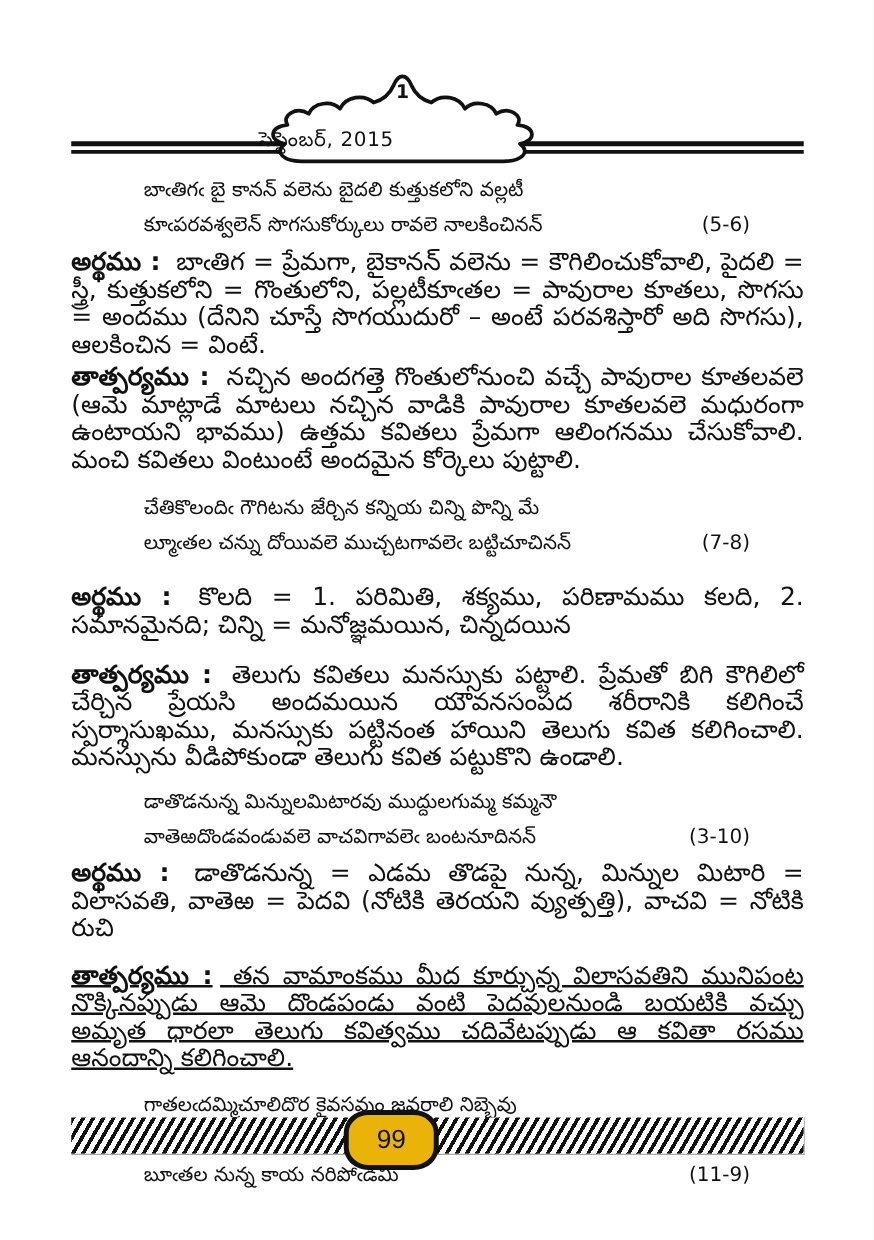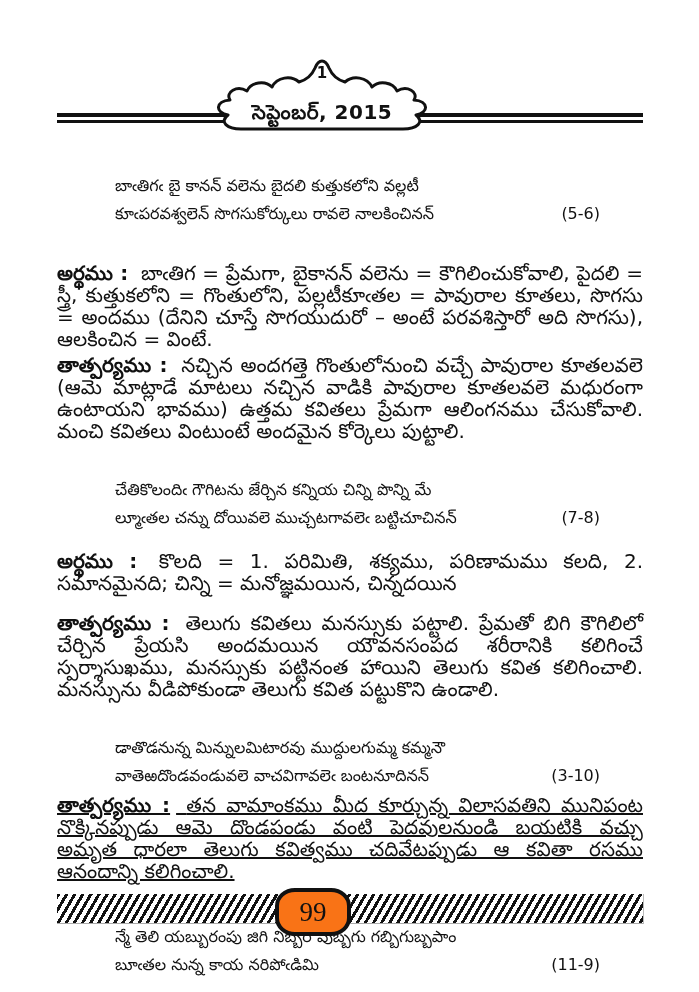--- a/index.html
+++ b/index.html
@@ -25,21 +25,21 @@
     position:absolute; top:58px; left:207px;
     width:230px; height:74px;
   }
   .cloud-badge svg { position:absolute; top:0; left:0; }
   .badge-num {
     position:absolute; top:6px; left:0; width:100%;
     text-align:center; font-weight:bold; font-size:15px; line-height:18px;
   }
   .badge-date {
     position:absolute; top:44px; left:0; width:100%;
-    text-align:center; font-weight:bold; font-size:20px; line-height:20px;
+    font-weight:normal; font-size:16px; line-height:20px;
     letter-spacing:0.5px;
   }
 
   
   .body-col {
     position:absolute; top:138px; left:57px; width:586px;
     font-size:16px;
   }
   .verse {
     position:relative;
@@ -52,43 +52,43 @@
     line-height:28px;
   }
   .para {
     margin:0;
     line-height:22px;
     text-align:justify;
     font-size:20px;
   }
   .plabel { font-weight:bold; margin-right:6px; }
 
-  .mb4  { margin-bottom:4px;margin-top:34px; }
+  .mb4  { margin-bottom:4px; }
   .mb11 { margin-bottom:11px;margin-top:18px; }
   .mb13 { margin-bottom:13px;text-decoration:underline; }
   .mb14 { margin-bottom:14px; }
   .mb16 { margin-bottom:16px; }
 
   
   .hatch-bar {
     position:absolute; left:57px; top:894px;
     width:586px; height:29px;
     background:repeating-linear-gradient(120deg, #111 0 3px, #ffffff 3px 7px);
     border-bottom:1px solid #aaa;
     border-right:1px solid #bbb;
   }
   .page-num-badge {
     position:absolute; left:275px; top:888px;
     width:68px; height:40px;
-    background:#f97316;
+    background:#eab308;
     border:4px solid #111;
     border-radius:20px / 18px;
     display:flex; align-items:center; justify-content:center;
-    font-family:Liberation Serif, serif;
-    font-size:27px;
+    font-family:Liberation Sans, sans-serif;
+    font-size:21px;
   }
 </style>
 </head>
 <body>
 
 <div class="page">
 
   <div class="rule-line rule-top"></div>
   <div class="rule-line rule-bottom"></div>
 
@@ -154,20 +154,24 @@
     </p>
 
     <div class="verse mb4">
       <div>డాతొడనున్న మిన్నులమిటారవు ముద్దులగుమ్మ కమ్మనౌ</div>
       <div>
         <span>వాతెఱదొండవండువలె వాచవిగావలెఁ బంటనూదినన్</span>
         <span class="vref">(3-10)</span>
       </div>
     </div>
 
+    <p class="para mb16">
+      <span class="plabel">అర్థము :</span>
+      <span>డాతొడనున్న = ఎడమ తొడపై నున్న, మిన్నుల మిటారి = విలాసవతి, వాతెఱ = పెదవి (నోటికి తెరయని వ్యుత్పత్తి), వాచవి = నోటికి రుచి</span>
+    </p>
 
     <p class="para mb13">
       <span class="plabel">తాత్పర్యము :</span>
       <span>తన వామాంకము మీద కూర్చున్న విలాసవతిని మునిపంట నొక్కినప్పుడు ఆమె దొండపండు వంటి పెదవులనుండి బయటికి వచ్చు అమృత ధారలా తెలుగు కవిత్వము చదివేటప్పుడు ఆ కవితా రసము ఆనందాన్ని కలిగించాలి.</span>
     </p>
 
     <div class="verse">
       <div>గాతలఁదమ్మిచూలిదొర కైవసవుం జవరాలి నిబ్బెవు</div>
       <div>న్మే తెలి యబ్బురంపు జిగి నిబ్బర వుబ్బగు గబ్బిగుబ్బపాం</div>
       <div>

